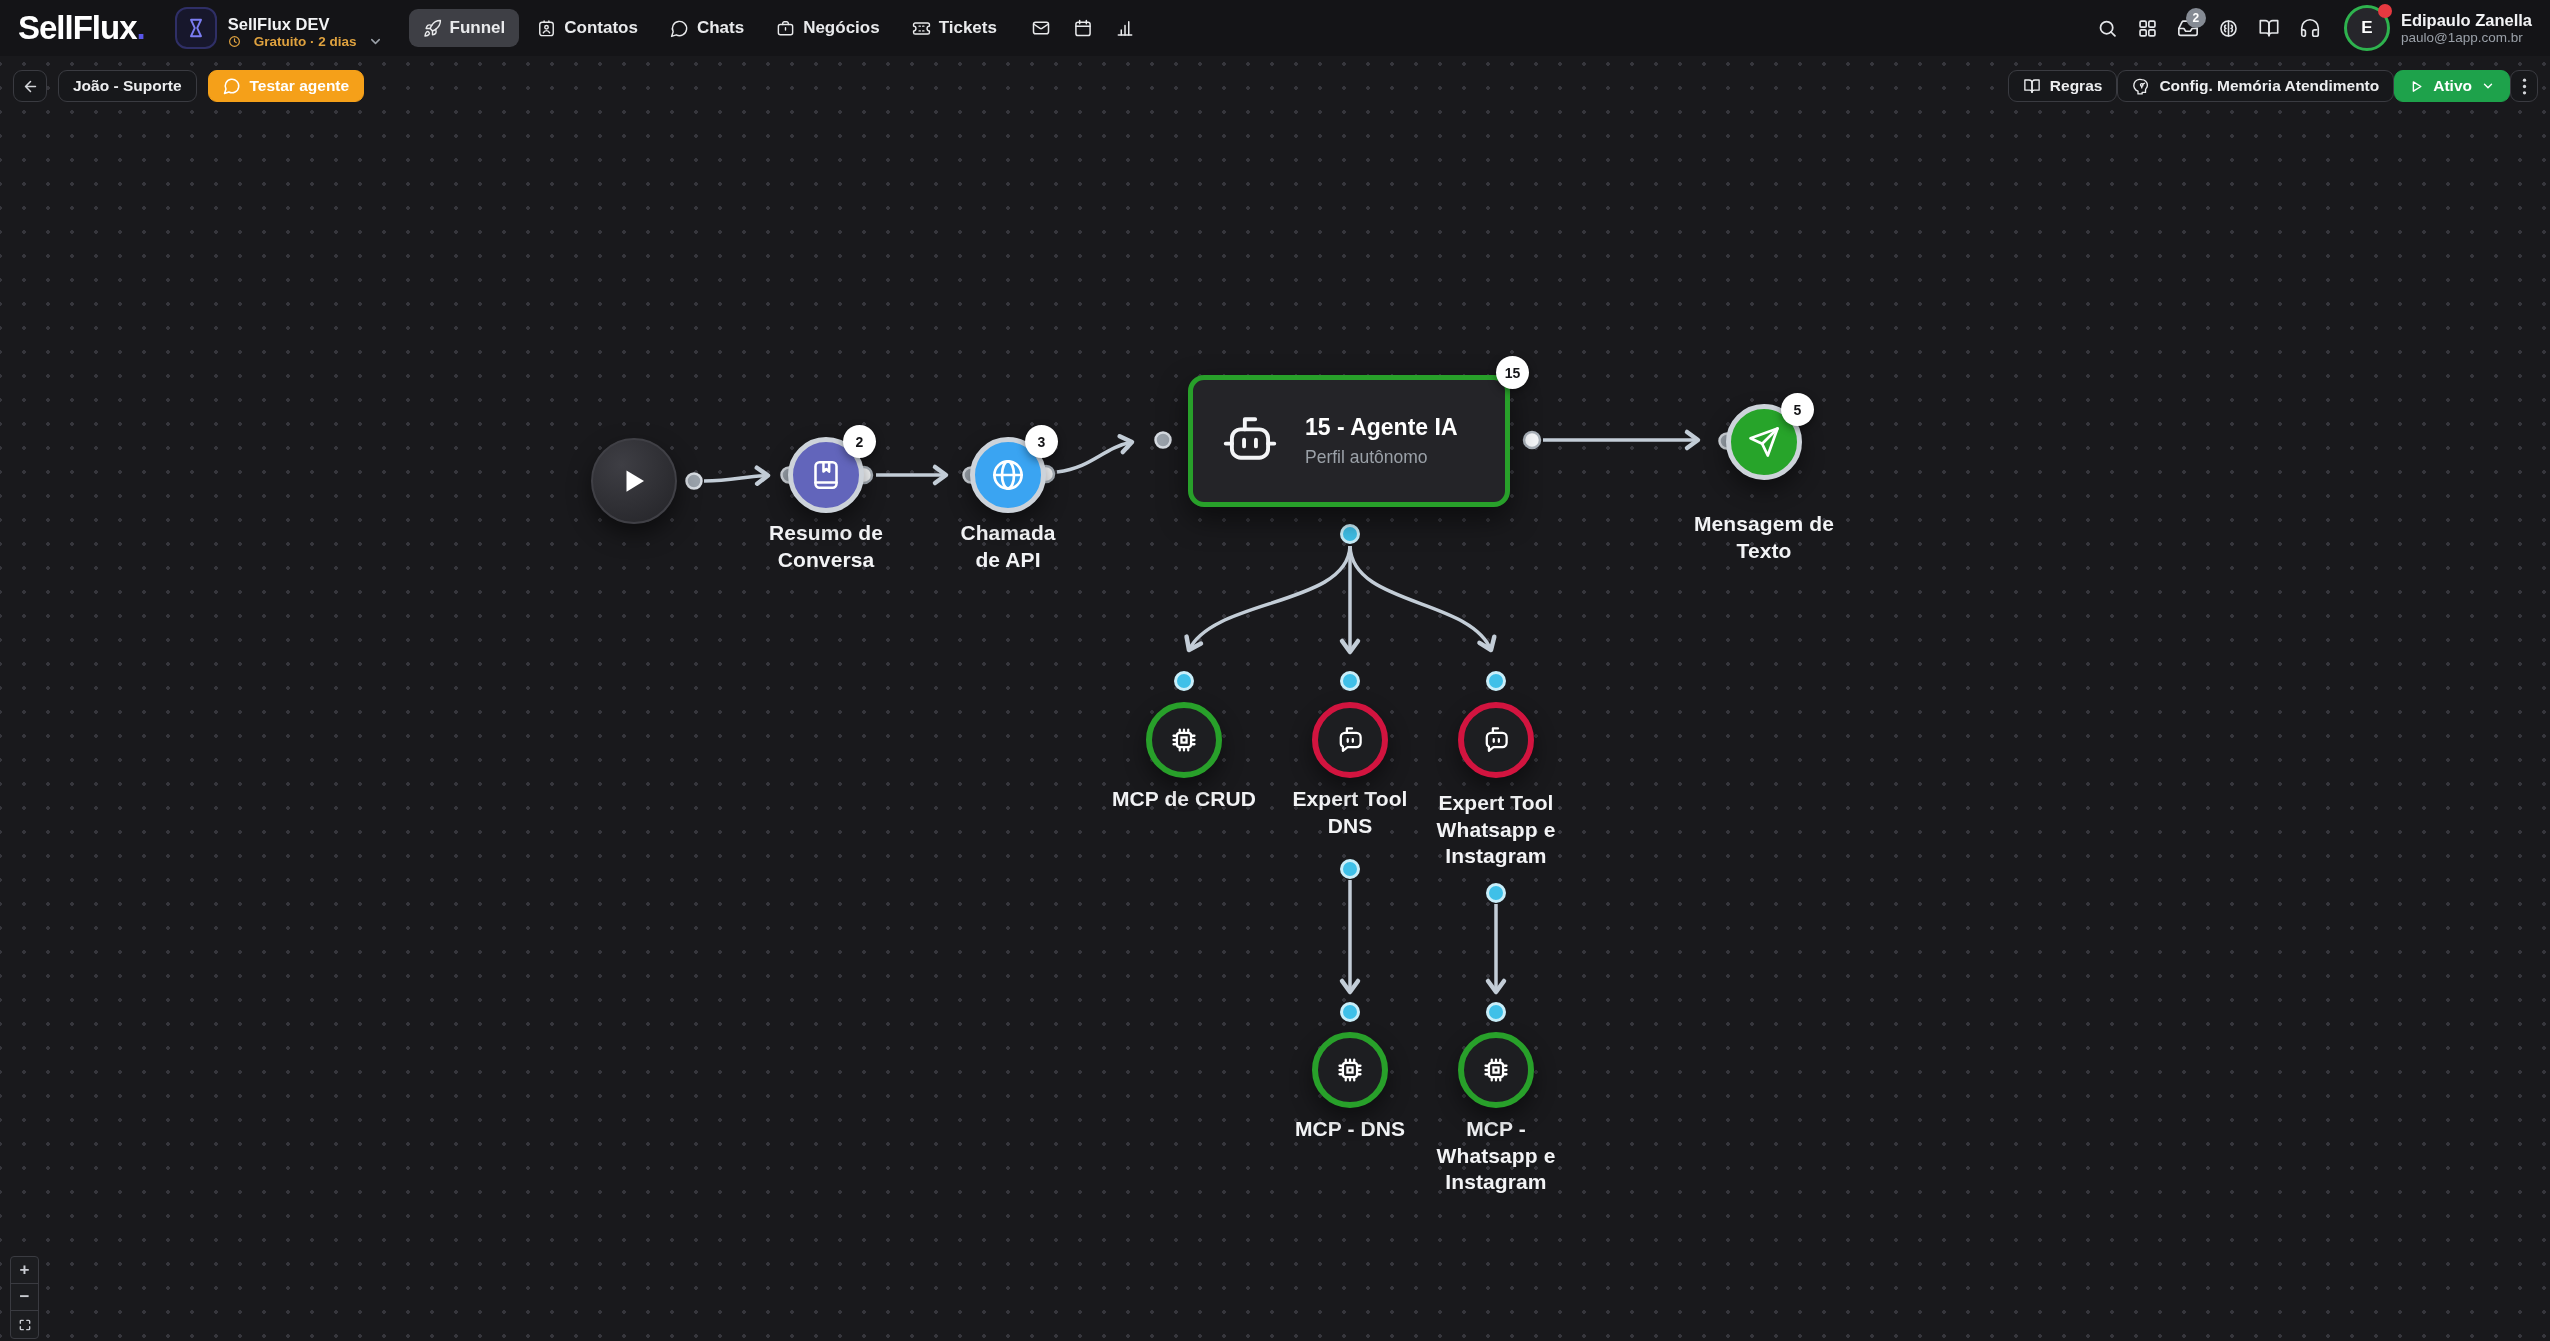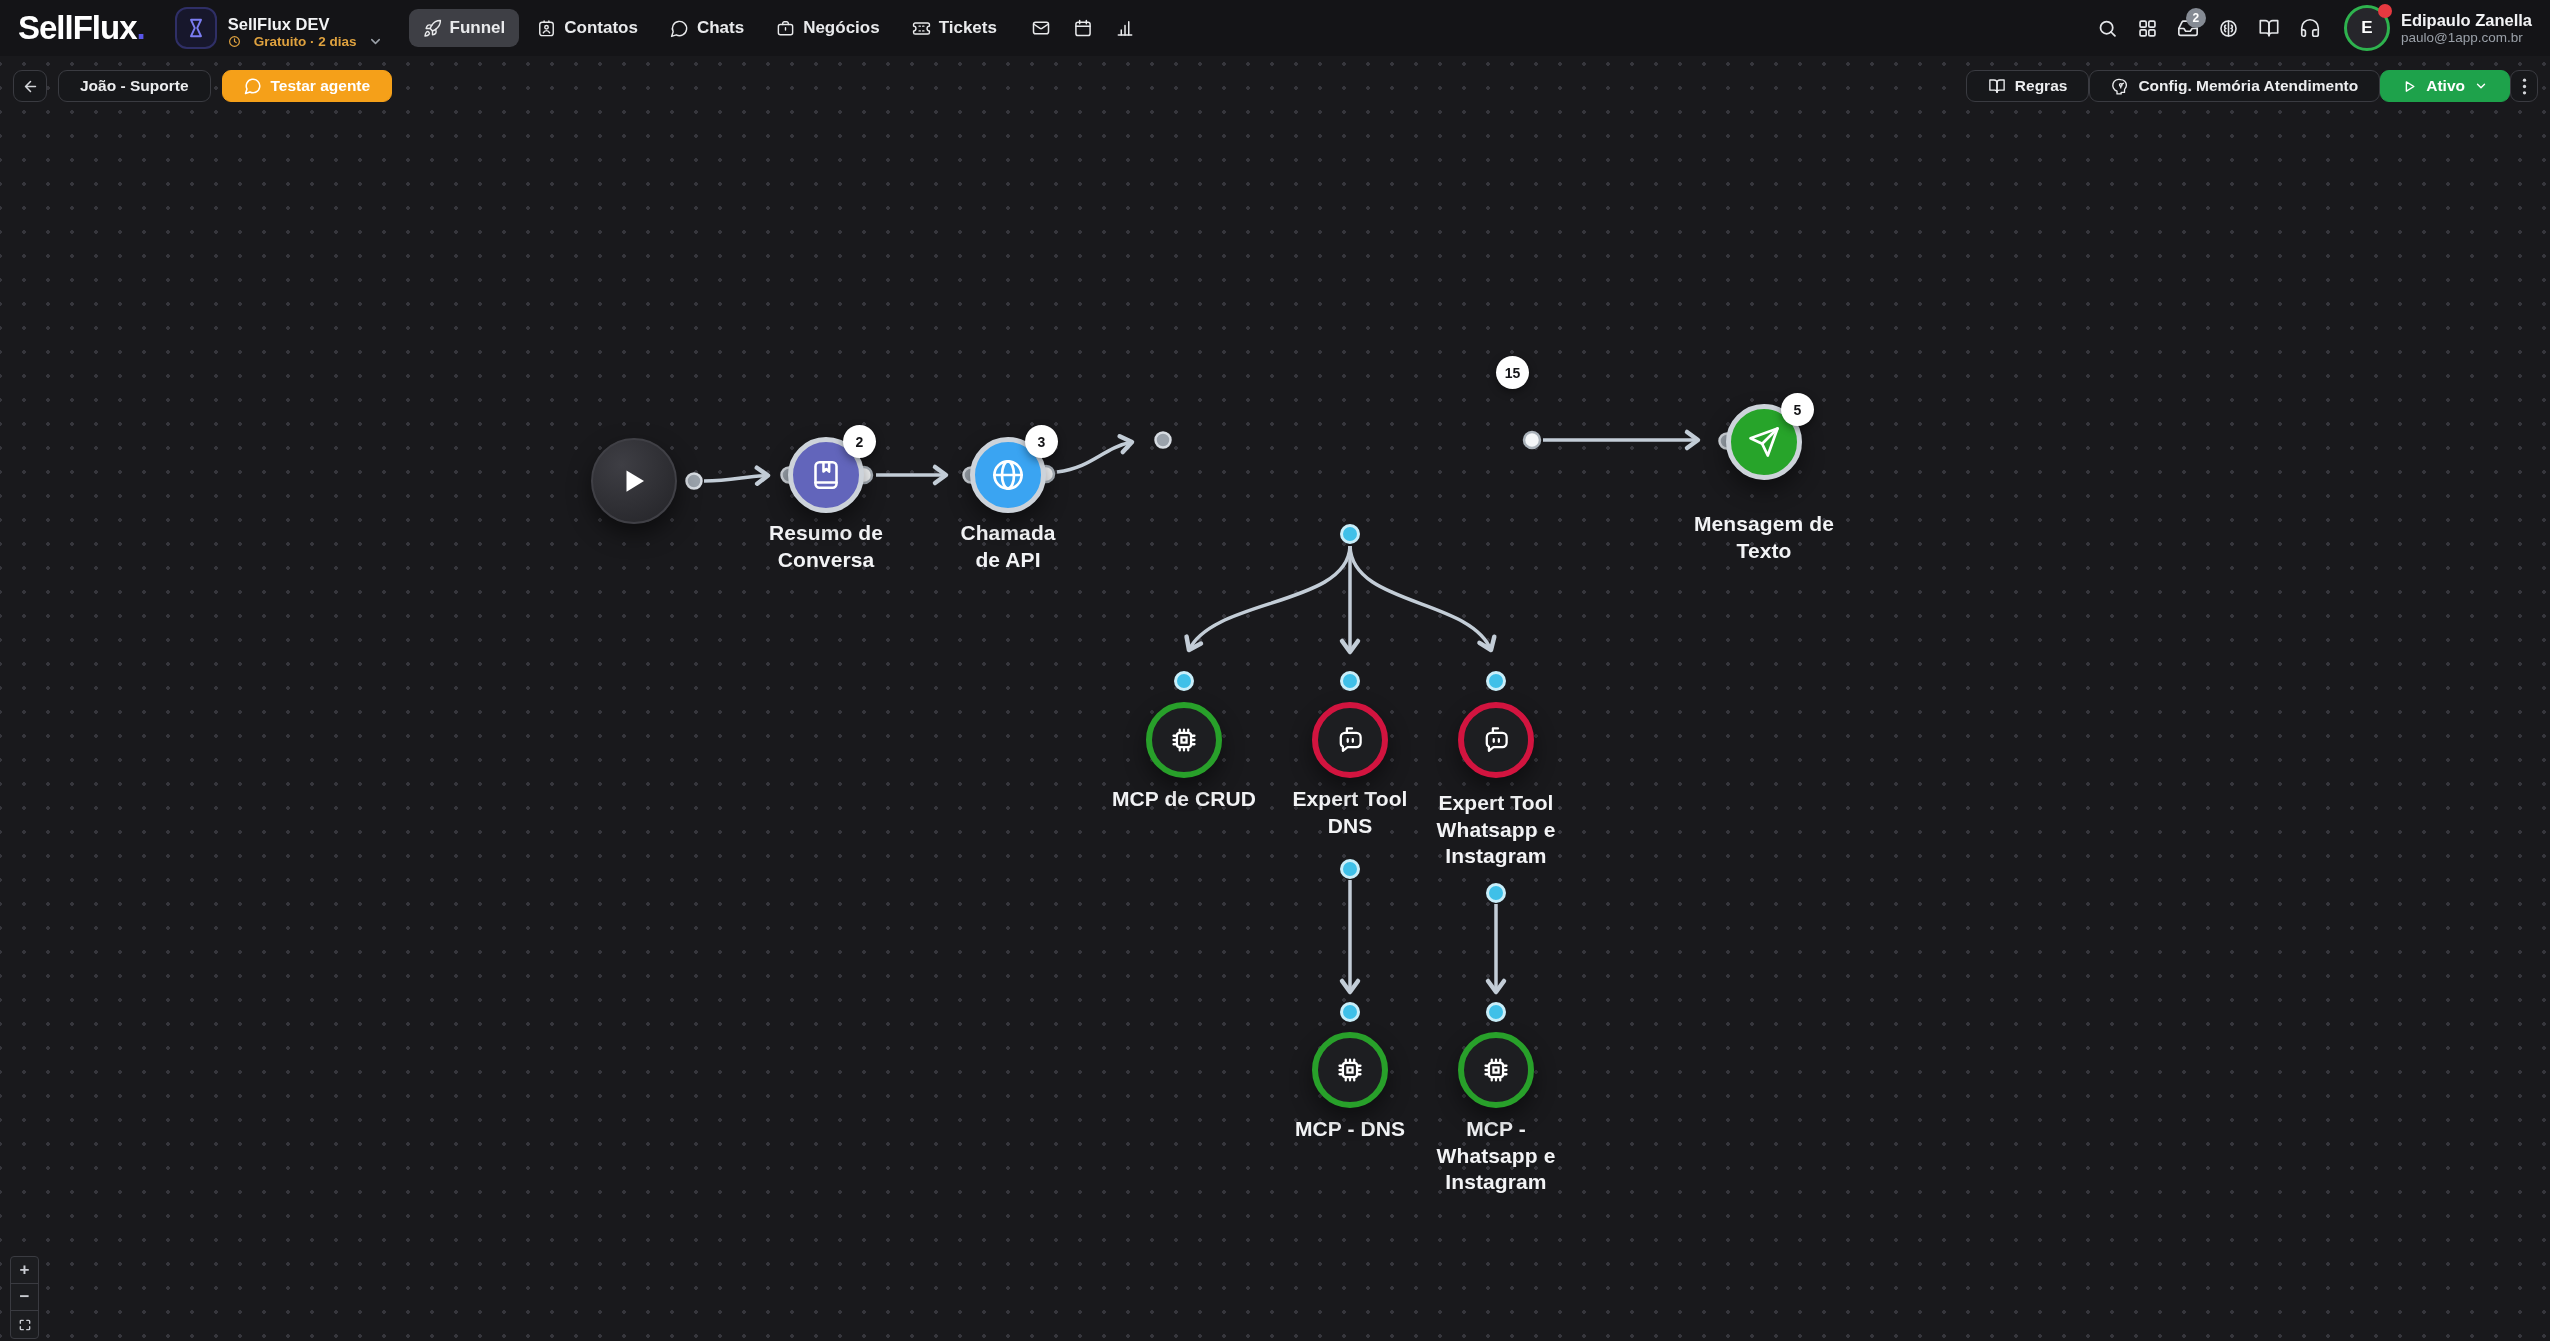--- a/index.html
+++ b/index.html
@@ -38,21 +38,21 @@
   .avatar { width:46px; height:46px; border-radius:50%; background:#26262b; border:3px solid #2eb34e;
     color:#fff; font-weight:700; font-size:17px; display:flex; align-items:center; justify-content:center; }
   .avatar-dot { position:absolute; top:-1px; right:-2px; width:14px; height:14px; border-radius:50%;
     background:#e53940; }
   .user-name { font-size:16.5px; font-weight:700; color:#f2f3f5; line-height:1.2; }
   .user-email { font-size:13.5px; color:#9aa0a8; }
 
   
   .tool-left { position:absolute; top:70px; left:13px; display:flex; gap:11px; z-index:40; }
   .tool-right { position:absolute; top:70px; right:12px; display:flex; z-index:40; }
-  .btn { height:32px; display:flex; align-items:center; gap:9px; padding:0 21px; border-radius:9px;
+  .btn { height:32px; display:flex; align-items:center; gap:9px; padding:0 14px; border-radius:9px;
     background:#17181b; border:1.5px solid #3a3b41; color:#ecedef; font-size:15.5px; font-weight:700;
     cursor:pointer; white-space:nowrap; }
   .btn.square { width:34px; padding:0; justify-content:center; }
   .btn.orange { background:#f5a019; border-color:#f5a019; color:#fff; }
   .btn.green { background:#1ea24b; border-color:#1ea24b; color:#fff; }
   .btn.kebab { width:28px; padding:0; justify-content:center; font-size:17px; color:#d5d7db; }
 
   
   .zoomctl { position:absolute; left:10px; top:1256px; width:29px; border:1px solid #3a3b41; border-radius:4px;
     background:#1c1d20; z-index:40; }
@@ -143,20 +143,32 @@
   <div class="node-circle fill-ring z5" style="left:970px; top:437px; background:#3aa4f2;">
     <svg width="38" height="38" viewBox="0 0 24 24" fill="none" stroke="#fff" stroke-width="1.7" stroke-linecap="round">
       <circle cx="12" cy="12" r="8.6"></circle>
       <ellipse cx="12" cy="12" rx="3.8" ry="8.6"></ellipse>
       <path d="M3.4 12h17.2"></path>
     </svg>
   </div>
   <div class="badge" style="left:1025px; top:425px;">3</div>
   <div class="node-label" style="left:948px; top:520px; width:120px;">Chamada de API</div>
 
+  <div class="agent-box">
+    <svg width="62" height="62" viewBox="0 0 24 24" fill="none" stroke="#f4f5f7" stroke-width="1.5" stroke-linecap="round" stroke-linejoin="round">
+      <rect x="5" y="7.5" width="14" height="11" rx="3.4"></rect>
+      <path d="M10 7.5V3.6h4"></path>
+      <path d="M2.6 13h2.4M19 13h2.4"></path>
+      <path d="M9.7 11.5v2.6M14.3 11.5v2.6"></path>
+    </svg>
+    <div>
+      <div class="agent-title">15 - Agente IA</div>
+      <div class="agent-sub">Perfil autônomo</div>
+    </div>
+  </div>
   <div class="badge" style="left:1496px; top:356px;">15</div>
 
   <div class="node-circle fill-ring z5" style="left:1726px; top:404px; background:#27a42a;">
     <svg width="36" height="36" viewBox="0 0 24 24" fill="none" stroke="#fff" stroke-width="1.8" stroke-linecap="round" stroke-linejoin="round">
       <path d="M21 3 10.8 13.2"></path>
       <path d="M21 3 14.5 21l-3.7-7.8L3 9.5 21 3z"></path>
     </svg>
   </div>
   <div class="badge" style="left:1781px; top:393px;">5</div>
   <div class="node-label" style="left:1694px; top:490px; width:140px;margin-top:21px;">Mensagem de Texto</div>

